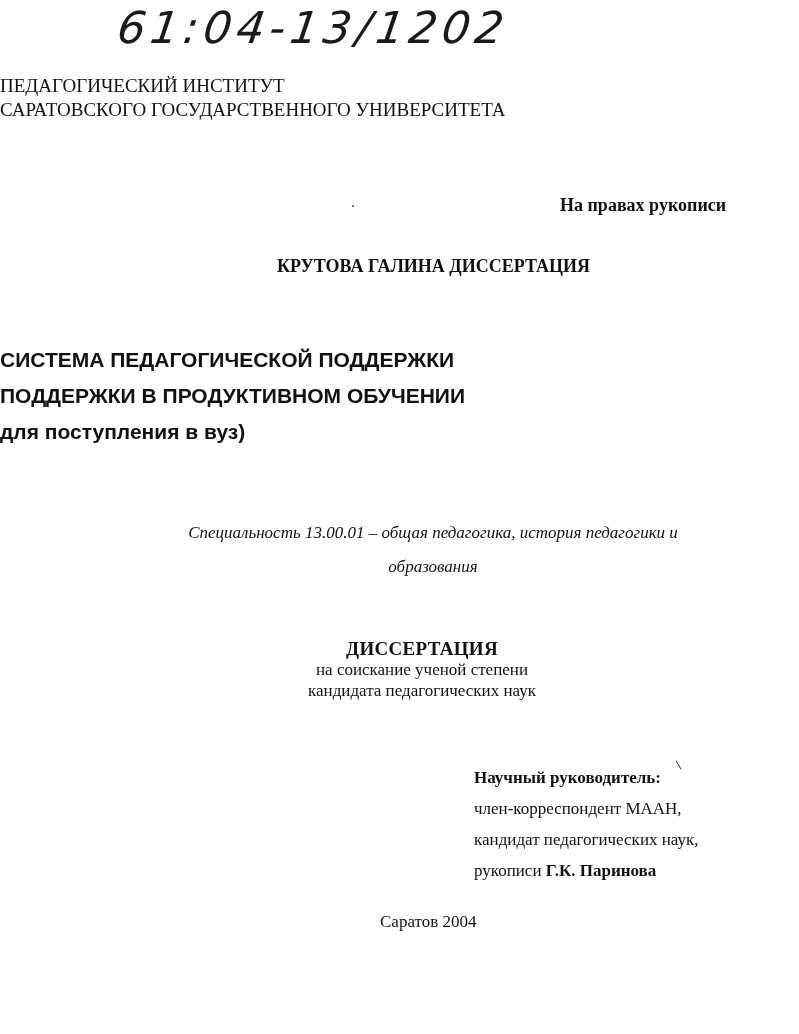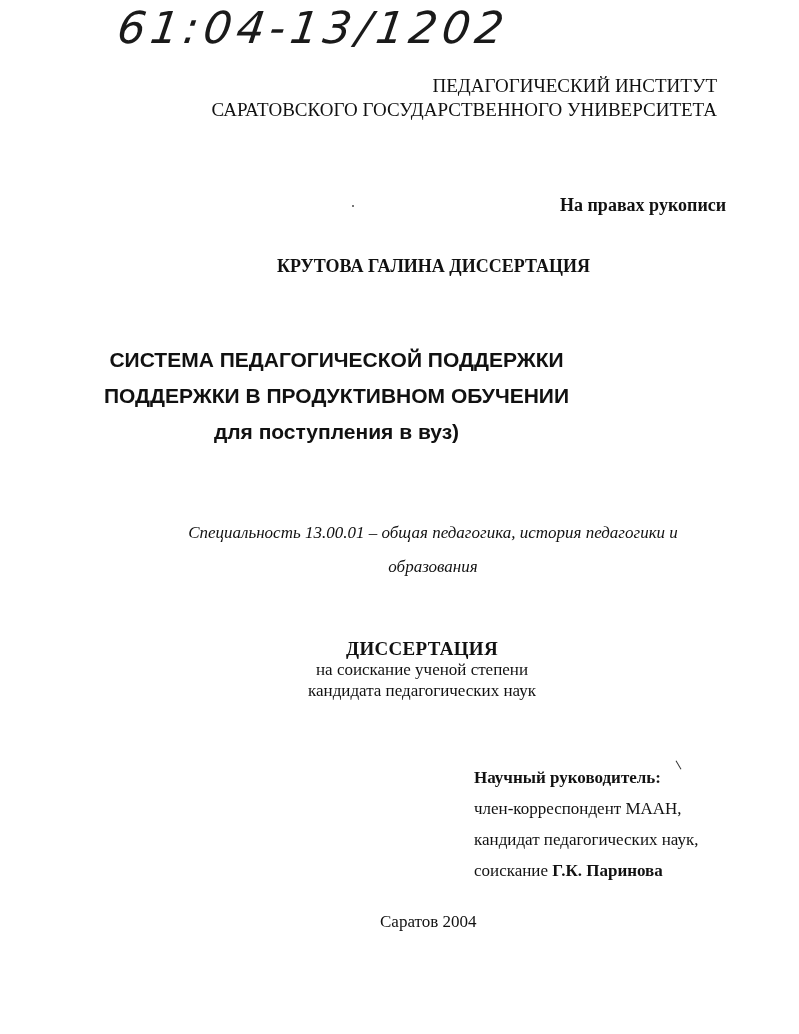--- a/index.html
+++ b/index.html
@@ -24,21 +24,21 @@
       font-weight: 300;
       font-size: 44px;
       letter-spacing: 5px;
       color: #1a1a1a;
       transform: skewX(-8deg);
       white-space: nowrap;
     }
     .inst {
       left: 0;
       width: 717px;
-      text-align: right;
+      text-align: left;
       font-size: 19px;
       line-height: 24px;
       top: 74px;
     }
     .inst div { white-space: nowrap; }
     .rights {
       left: 560px;
       top: 195px;
       font-size: 18px;
       font-weight: bold;
@@ -55,21 +55,20 @@
       left: 277px;
       top: 256px;
       font-size: 18px;
       font-weight: bold;
       white-space: nowrap;
     }
     .title {
       left: 0;
       width: 673px;
       top: 342px;
-      text-align: center;
       font-family: "Liberation Sans", sans-serif;
       font-weight: bold;
       font-size: 21px;
       line-height: 36px;
     }
     .title div { white-space: nowrap; }
     .specialty {
       left: 0;
       width: 866px;
       top: 516px;
@@ -148,16 +147,16 @@
   <div>на соискание ученой степени</div>
   <div>кандидата педагогических наук</div>
 </div>
 
 <div class="abs tick"></div>
 
 <div class="abs advisor">
   <div class="label">Научный руководитель:</div>
   <div>член-корреспондент МААН,</div>
   <div>кандидат педагогических наук,</div>
-  <div><span>соискание </span><span class="name">Г.К. Паринова</span></div>
+  <div><span>рукописи </span><span class="name">Г.К. Паринова</span></div>
 </div>
 
 <div class="abs city">Саратов 2004</div>
 
 </body></html>

